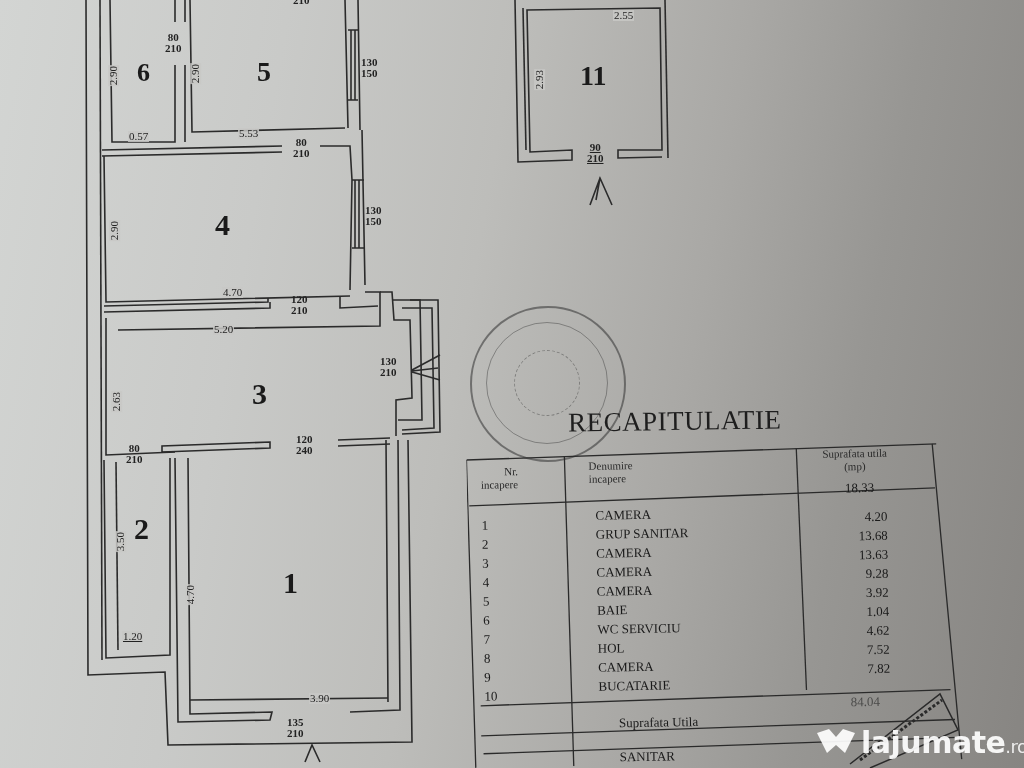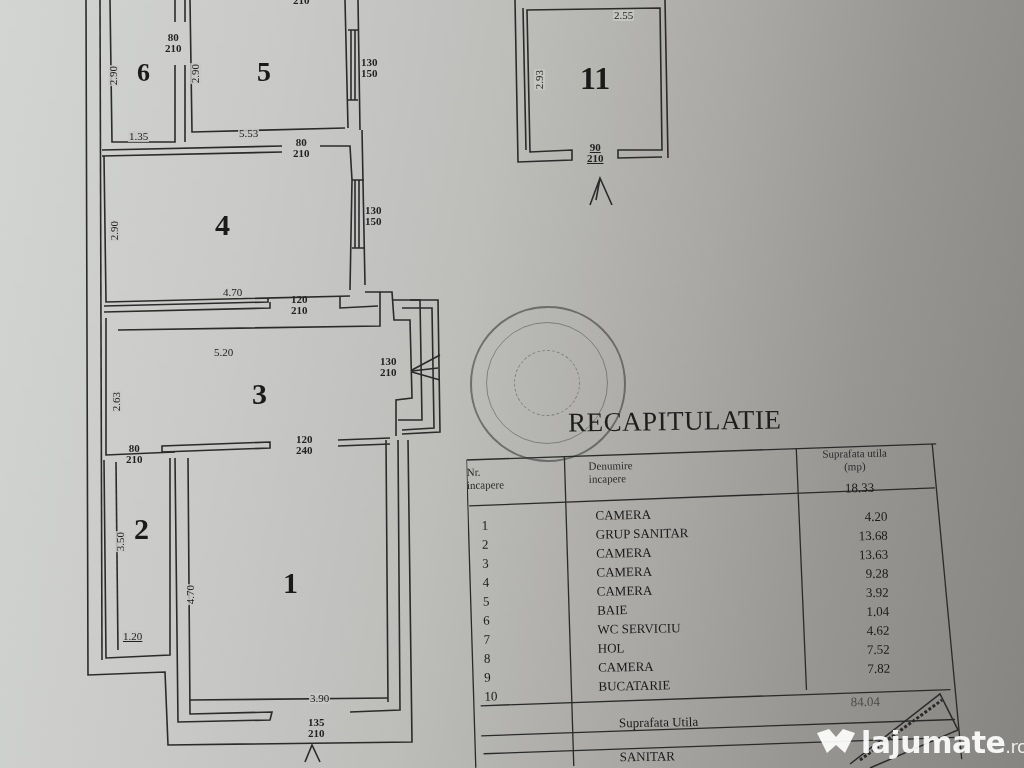--- a/index.html
+++ b/index.html
@@ -103,30 +103,30 @@
     <path d="M412 370 L440 355 M412 372 L440 380 M412 371 L438 368"></path>
   </g>
 </svg>
 
 <div class="room-num" style="left:137px;top:58px;font-size:26px;">6</div>
 <div class="room-num" style="left:257px;top:56px;font-size:28px;">5</div>
 <div class="room-num" style="left:215px;top:208px;">4</div>
 <div class="room-num" style="left:252px;top:377px;">3</div>
 <div class="room-num" style="left:134px;top:512px;">2</div>
 <div class="room-num" style="left:283px;top:566px;">1</div>
-<div class="room-num" style="left:580px;top:60px;font-size:32px;">11</div>
+<div class="room-num" style="left:580px;top:60px;font-size:28px;">11</div>
 
 <div class="dim vert" style="left:103px;top:70px;">2.90</div>
-<div class="dim" style="left:128px;top:131px;">1.35</div>
+<div class="dim" style="left:128px;top:131px;">0.57</div>
 <div class="dim vert" style="left:185px;top:68px;">2.90</div>
 <div class="dim" style="left:238px;top:128px;">5.53</div>
 <div class="dim vert" style="left:104px;top:225px;">2.90</div>
 <div class="dim" style="left:222px;top:287px;">4.70</div>
 <div class="dim vert" style="left:106px;top:396px;">2.63</div>
-<div class="dim" style="left:213px;top:324px;margin-top:23px;">5.20</div>
+<div class="dim" style="left:213px;top:324px;">5.20</div>
 <div class="dim vert" style="left:110px;top:536px;">3.50</div>
 <div class="dim" style="left:122px;top:631px;text-decoration:underline;">1.20</div>
 <div class="dim vert" style="left:180px;top:589px;">4.70</div>
 <div class="dim" style="left:290px;top:693px;margin-left:19px;">3.90</div>
 <div class="dim" style="left:572px;top:10px;margin-left:41px;">2.55</div>
 <div class="dim vert" style="left:529px;top:74px;">2.93</div>
 
 <div class="door" style="left:293px;top:-5px;"><span>210</span></div>
 <div class="door" style="left:165px;top:32px;">
     <div>80</div>
@@ -145,21 +145,21 @@
     <div>210</div>
   </div>
 <div class="door" style="left:126px;top:443px;">
     <div>80</div>
     <div>210</div>
   </div>
 <div class="door" style="left:296px;top:434px;">
     <div>120</div>
     <div>240</div>
   </div>
-<div class="door" style="left:308px;top:717px;">
+<div class="door" style="left:287px;top:717px;">
     <div>135</div>
     <div>210</div>
   </div>
 <div class="door" style="left:587px;top:142px;text-decoration:underline;">
     <div>90</div>
     <div>210</div>
   </div>
 
 <div class="door" style="left:361px;top:57px;">
     <div>130</div>
@@ -184,21 +184,21 @@
       <path d="M0 24 L4 332"></path>
       <path d="M98 22 L102 332"></path>
       <path d="M330 18 L336 260"></path>
       <path d="M466 16 L490 332"></path>
       <path d="M2 70 L468 60"></path>
       <path d="M10 270 L480 262"></path>
       <path d="M10 300 L484 292"></path>
       <path d="M12 318 L486 310"></path>
     </g>
   </svg>
-  <div class="hdr-txt" style="left:0;top:30px;">
+  <div class="hdr-txt" style="left:14px;top:30px;text-align:right;">
     <div>Nr.</div>
     <div>incapere</div>
   </div>
   <div class="hdr-txt" style="left:122px;top:26px;">
     <div>Denumire</div>
     <div>incapere</div>
   </div>
   <div class="hdr-txt" style="left:356px;top:18px;text-align:center;">
     <div>Suprafata utila</div>
     <div>(mp)</div>

